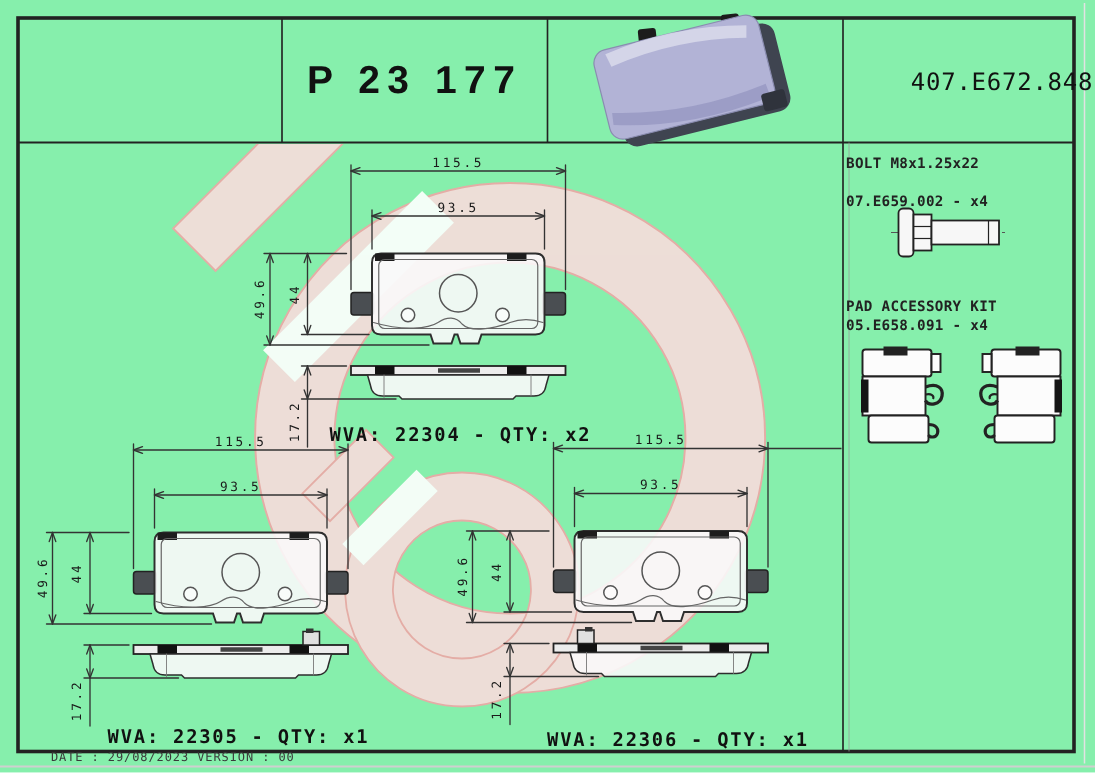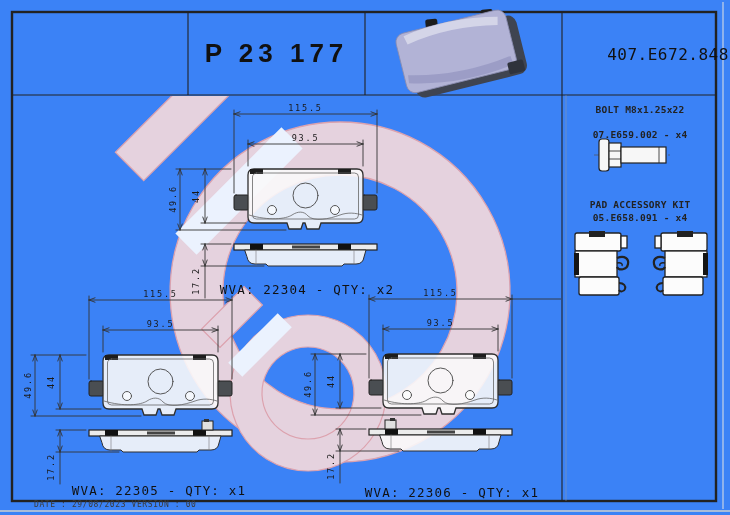--- a/index.html
+++ b/index.html
@@ -1,26 +1,26 @@
 <!DOCTYPE html>
 <html><head>
 <meta charset="utf-8">
 <style>
   html,body{margin:0;padding:0;background:#fff;}
-  .sheet{position:relative;width:730px;height:515px;background:#3b82f6;overflow:hidden;
+  .sheet{position:relative;width:730px;height:515px;background:#86efac;overflow:hidden;
          font-family:"DejaVu Sans Mono", monospace;color:#1c1c1c;}
   .sheet svg{position:absolute;left:0;top:0;}
   .txt{position:absolute;white-space:pre;}
   .part-number{left:188px;top:38px;width:177px;text-align:center;
     font-family:"Liberation Sans", sans-serif;font-weight:bold;font-size:26px;letter-spacing:5px;color:#111;}
   .reference{left:564px;top:45px;width:152px;text-align:center;font-size:16px;letter-spacing:.5px;color:#111;padding-left:28px;}
-  .panel-line{left:564px;width:152px;text-align:center;font-size:9.5px;font-weight:bold;letter-spacing:.2px;color:#222;}
+  .panel-line{left:564px;width:152px;font-size:9.5px;font-weight:bold;letter-spacing:.2px;color:#222;}
   .bolt-title{top:104px;} .bolt-ref{top:129px;}
   .kit-title{top:199px;}  .kit-ref{top:212px;}
-  .wva{transform:translateX(-50%);font-size:12.5px;font-weight:normal;letter-spacing:1.2px;color:#111;}
+  .wva{transform:translateX(-50%);font-size:12.5px;font-weight:bold;letter-spacing:1.2px;color:#111;}
   .wva1{left:307px;top:282px;} .wva2{left:159px;top:483px;} .wva3{left:442px;top:485px;padding-left:20px;}
   .footer{left:22px;top:500px;font-size:8px;letter-spacing:.6px;color:#3a3a3a;margin-left:12px;}
 </style>
 </head>
 <body>
 
 <div class="sheet">
 
   <svg width="730" height="515" viewBox="0 0 730 515">
     <defs>

